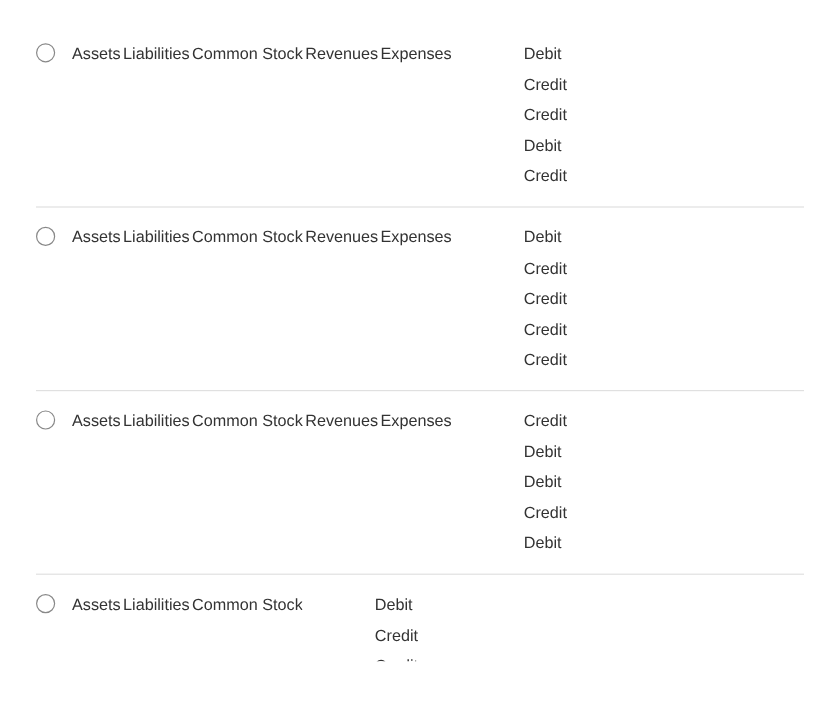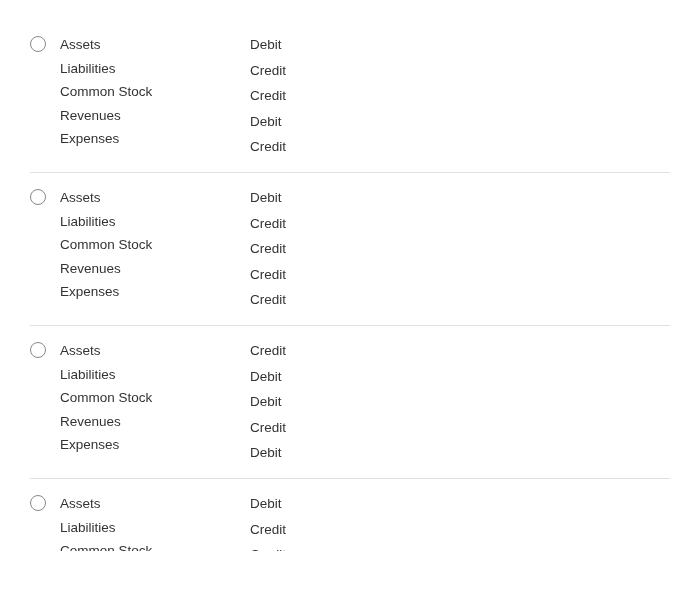--- a/index.html
+++ b/index.html
@@ -65,21 +65,20 @@
       cursor: pointer;
     }
 
     .option-content {
       display: flex;
       gap: 60px;
     }
 
     .account-col {
       display: flex;
-      flex-direction: column;
       gap: 2px;
       min-width: 130px;
     }
 
     .balance-col {
       display: flex;
       flex-direction: column;
       gap: 4px;
       min-width: 80px;
     }

